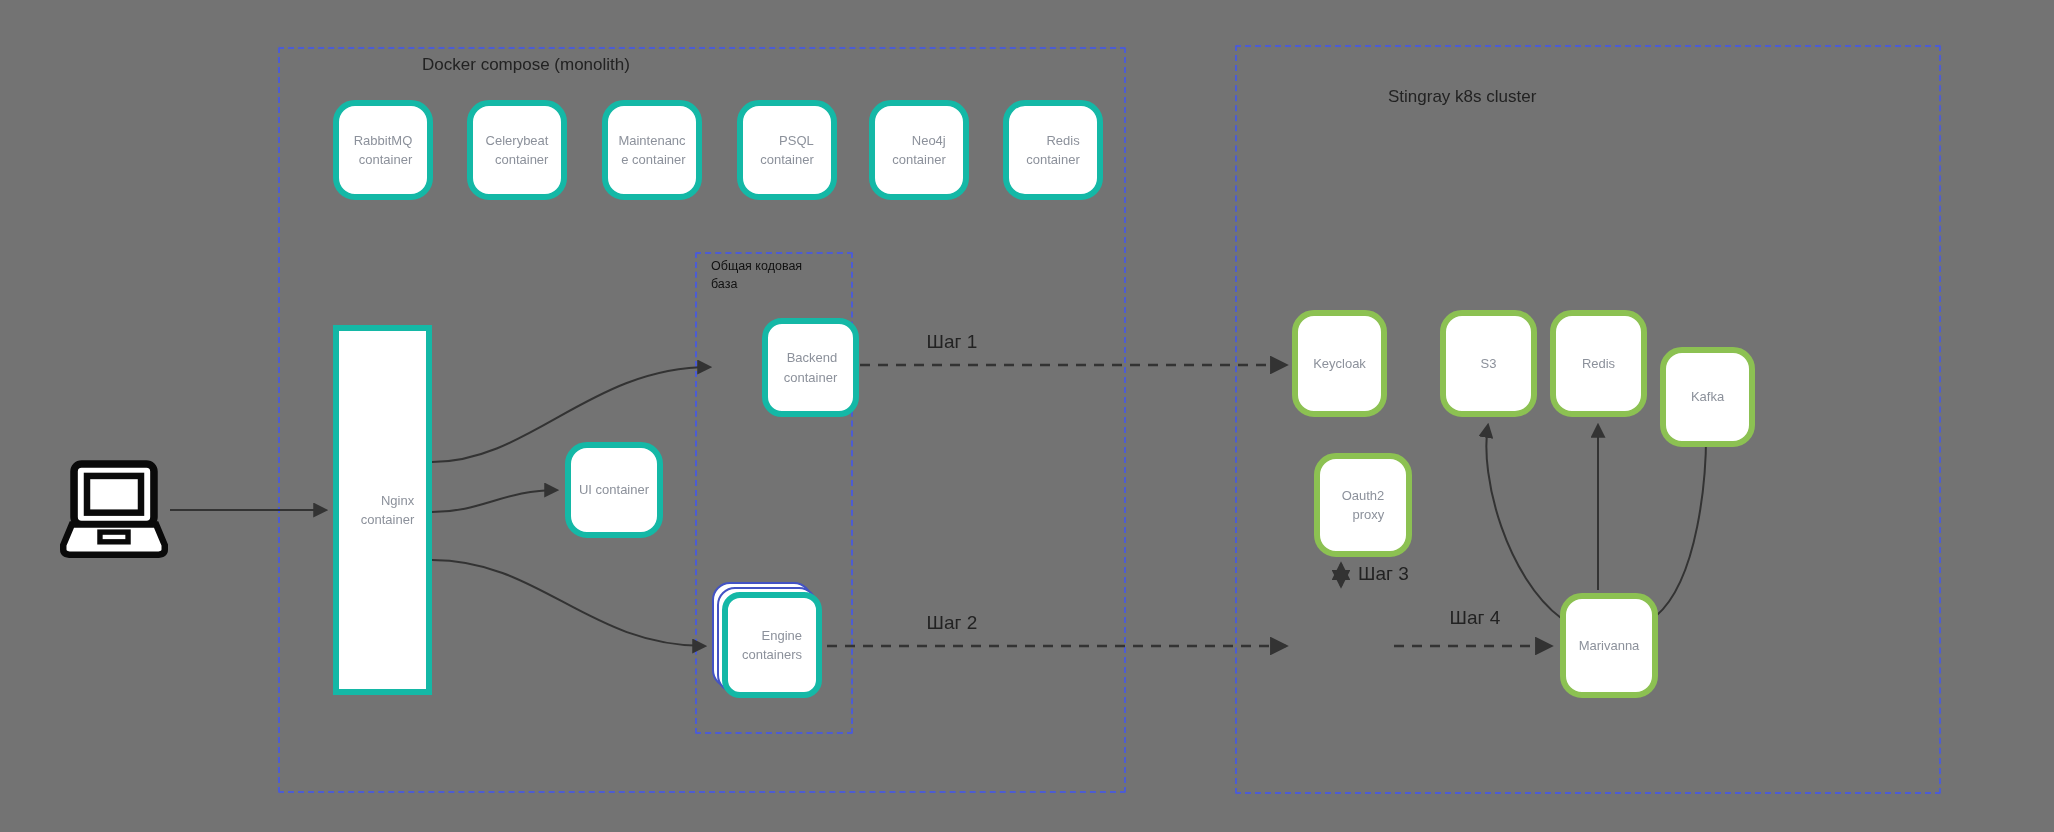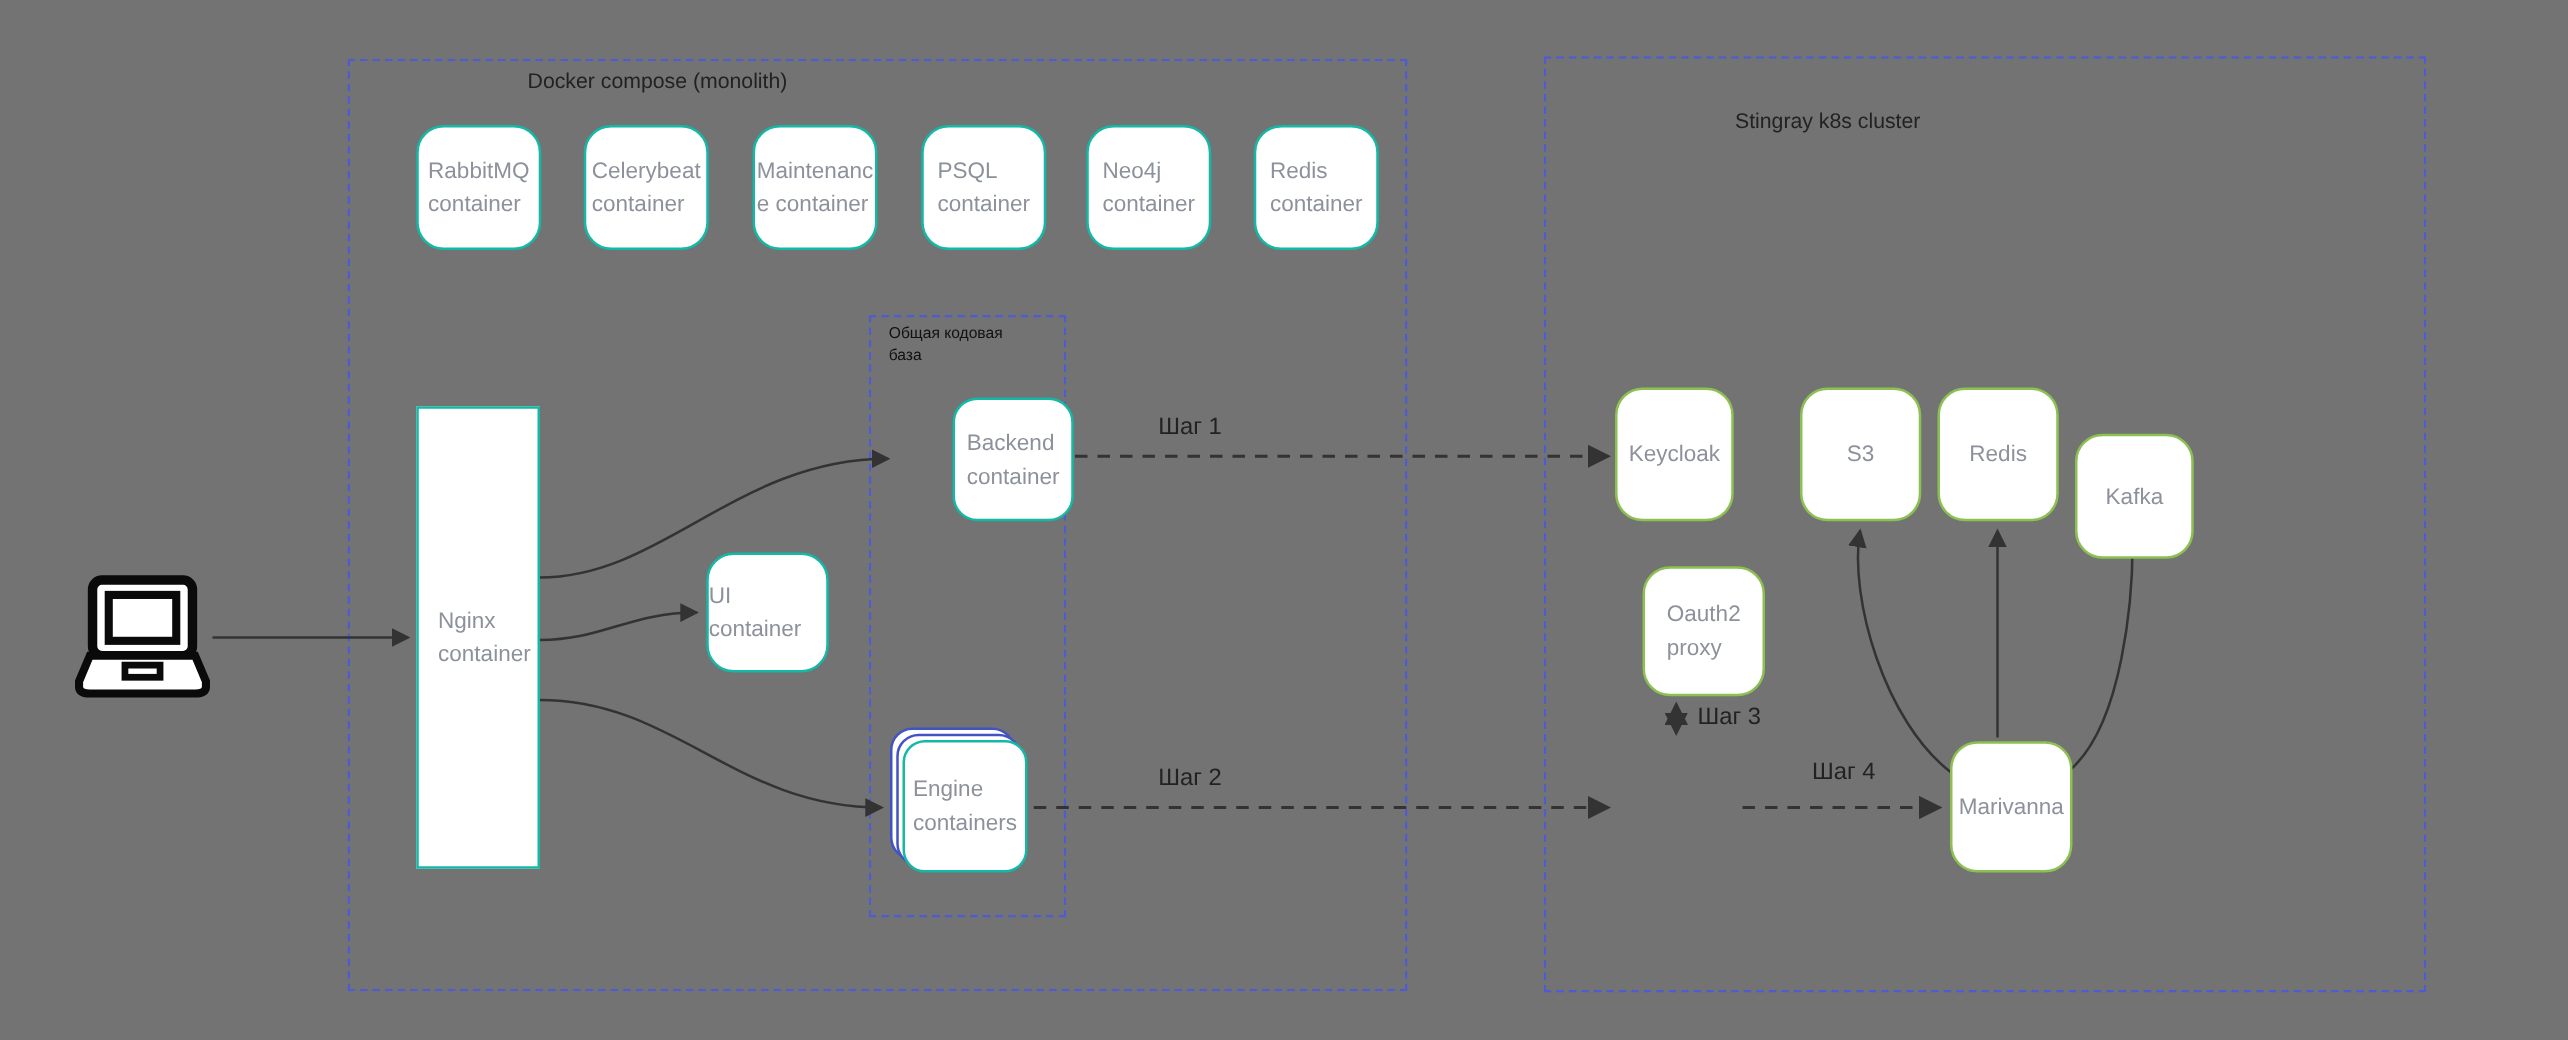--- a/index.html
+++ b/index.html
@@ -20,26 +20,26 @@
   .group-title{
     position:absolute;
     color:#222222;
     font-size:17px;
     z-index:2;
     white-space:pre-line;
   }
   .node{
     position:absolute;
     background:#ffffff;
-    border:2px solid #14b8a6;
+    border:6px solid #14b8a6;
     border-radius:22px;
     display:flex;align-items:center;justify-content:center;
-    text-align:left;
+    text-align:right;
     color:#8c919b;
-    font-size:18px;
+    font-size:13px;
     line-height:1.5;
     white-space:pre-line;
     z-index:4;
     box-sizing:border-box;
   }
   .node.square{border-radius:0;padding-left:10px;}
   .node.green{border-color:#8cc152;}
   .stack-layer{
     position:absolute;
     background:#ffffff;

